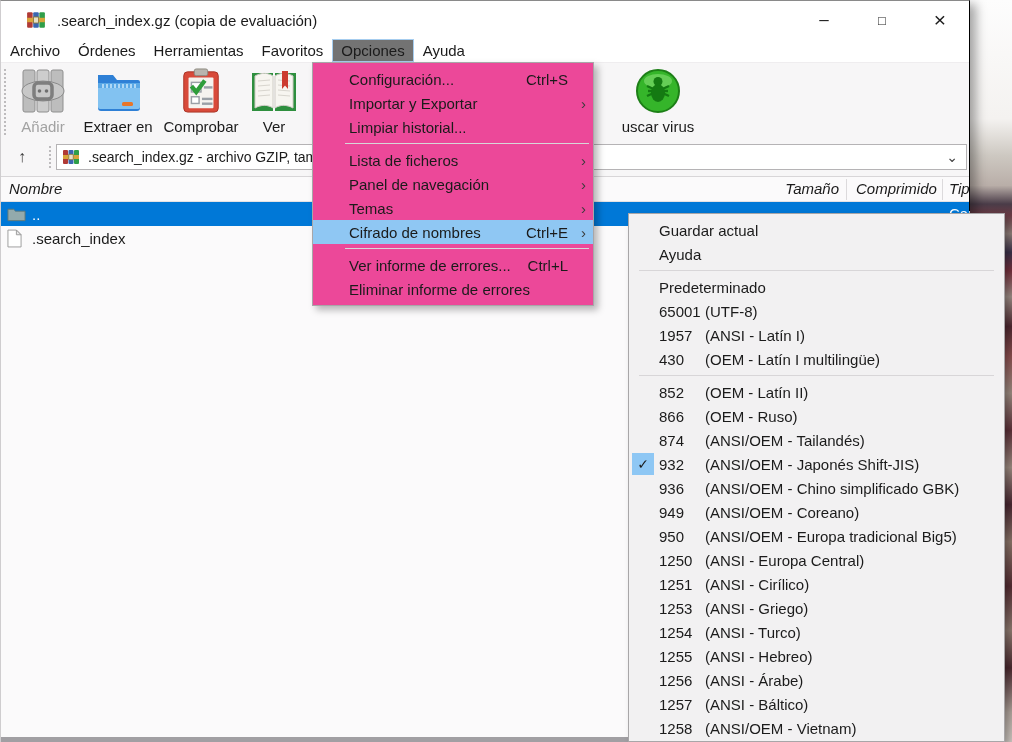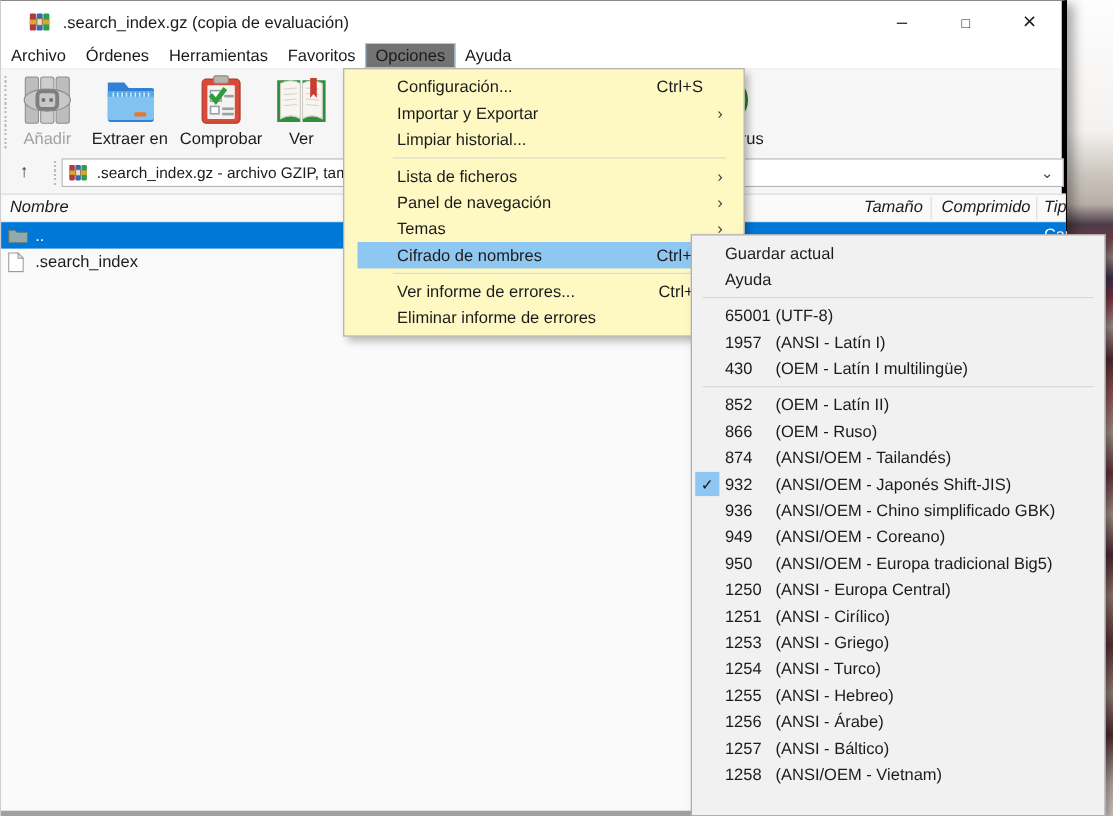--- a/index.html
+++ b/index.html
@@ -11,21 +11,21 @@
     background: linear-gradient(180deg,
       #fdfdfd 0%, #f4f2f0 16%, #cdc8c1 21%, #b9aea8 25%, #4a3c48 27.5%,
       #6a3a44 29%, #8d7d78 31.5%, #3a3048 34%, #74303c 36.5%, #9b8b84 40%,
       #4e2830 44%, #8a4e4e 48%, #9b8a80 53%, #5c3038 58%, #9c8a80 63%,
       #482630 68%, #8a7468 73%, #542c32 79%, #8e7a70 85%, #4a282e 90%,
       #b0a49c 96%, #cfc8c2 100%); }
 
   
   .window { position: absolute; left: 0; top: 0; width: 970px; height: 742px;
     background: #fbfafb; border-top: 1px solid #8a8a8a; border-left: 1px solid #cfcdcf;
-    border-right: 5px solid #000000; box-shadow: 6px 4px 10px rgba(0,0,0,.35); }
+    border-right: 1px solid #000000; box-shadow: 6px 4px 10px rgba(0,0,0,.35); }
 
   .titlebar { position: relative; height: 38px; background: #ffffff; display: flex; align-items: center; }
   .titlebar .app-icon { margin-left: 25px; width: 20px; height: 20px; flex: none; }
   .titlebar .title { margin-left: 11px; font-size: 15px; color: #1b1b1b; white-space: nowrap; }
   .caption-buttons { position: absolute; right: 0; top: 0; height: 38px; display: flex; }
   .cap-btn { width: 58px; height: 38px; display: flex; align-items: center; justify-content: center;
     color: #1b1b1b; font-weight: 300; cursor: default; }
   .cap-min { font-size: 17px; } .cap-max { font-size: 13px; } .cap-close { font-size: 21px; }
 
   .menubar { height: 24px; background: #ffffff; display: flex; align-items: stretch;
@@ -65,22 +65,22 @@
   .hsep1 { position: absolute; left: 845px; top: 2px; width: 1px; height: 21px; background: #dcdadc; }
   .hsep2 { position: absolute; left: 941px; top: 2px; width: 1px; height: 21px; background: #dcdadc; }
   .fl-row { position: relative; height: 24px; display: flex; align-items: center; color: #1b1b1b; }
   .fl-row .ric { margin-left: 6px; width: 20px; flex: none; display: flex; align-items: center; }
   .fl-row .rname { margin-left: 5px; white-space: nowrap; }
   .fl-row.selected { background: #0078d7; color: #ffffff; }
   .fl-row .rtipo { position: absolute; left: 948px; top: 3px; width: 21px; overflow: hidden; white-space: nowrap; }
   .bottom-strip { position: absolute; left: 0; bottom: 0; width: 968px; height: 5px; background: #a19fa3; }
 
   
-  .menu-panel { position: absolute; left: 312px; top: 62px; width: 365px; padding: 4px 12px;
-    background: #fef9c3; border: 1px solid #a8a6a8; box-shadow: 4px 4px 7px rgba(0,0,0,.28); z-index: 30; }
+  .menu-panel { position: absolute; left: 312px; top: 62px; width: 282px; padding: 4px 0;
+    background: #ec4899; border: 1px solid #a8a6a8; box-shadow: 4px 4px 7px rgba(0,0,0,.28); z-index: 30; }
   .mi { height: 24px; display: flex; align-items: center; padding: 0 7px 0 36px; font-size: 15px; color: #1b1b1b; }
   .mi .lab { flex: 1; white-space: nowrap; }
   .mi .sc { margin-right: 5px; white-space: nowrap; }
   .mi .ar { width: 13px; text-align: right; color: #3c3c3c; font-size: 15px; line-height: 1; }
   .mi.hl { background: #8fc7f3; }
   .msep { height: 1px; background: #d8d6d8; margin: 4px 4px 4px 32px; }
 
   
   .submenu-panel { position: absolute; left: 628px; top: 213px; width: 377px; height: 529px; padding: 4px 0;
     background: #f2f1f2; border: 1px solid #a8a6a8; box-shadow: 4px 4px 7px rgba(0,0,0,.28); z-index: 40; overflow: hidden; }
@@ -320,20 +320,23 @@
 
   <div class="submenu-panel">
     <div class="si">
       <span>Guardar actual</span>
     </div>
     <div class="si">
       <span>Ayuda</span>
     </div>
     <div class="ssep"></div>
     <div class="si">
+      <span>Predeterminado</span>
+    </div>
+    <div class="si">
       <span class="code">65001</span>
       <span>(UTF-8)</span>
     </div>
     <div class="si">
       <span class="code">1957</span>
       <span>(ANSI - Latín I)</span>
     </div>
     <div class="si">
       <span class="code">430</span>
       <span>(OEM - Latín I multilingüe)</span>

